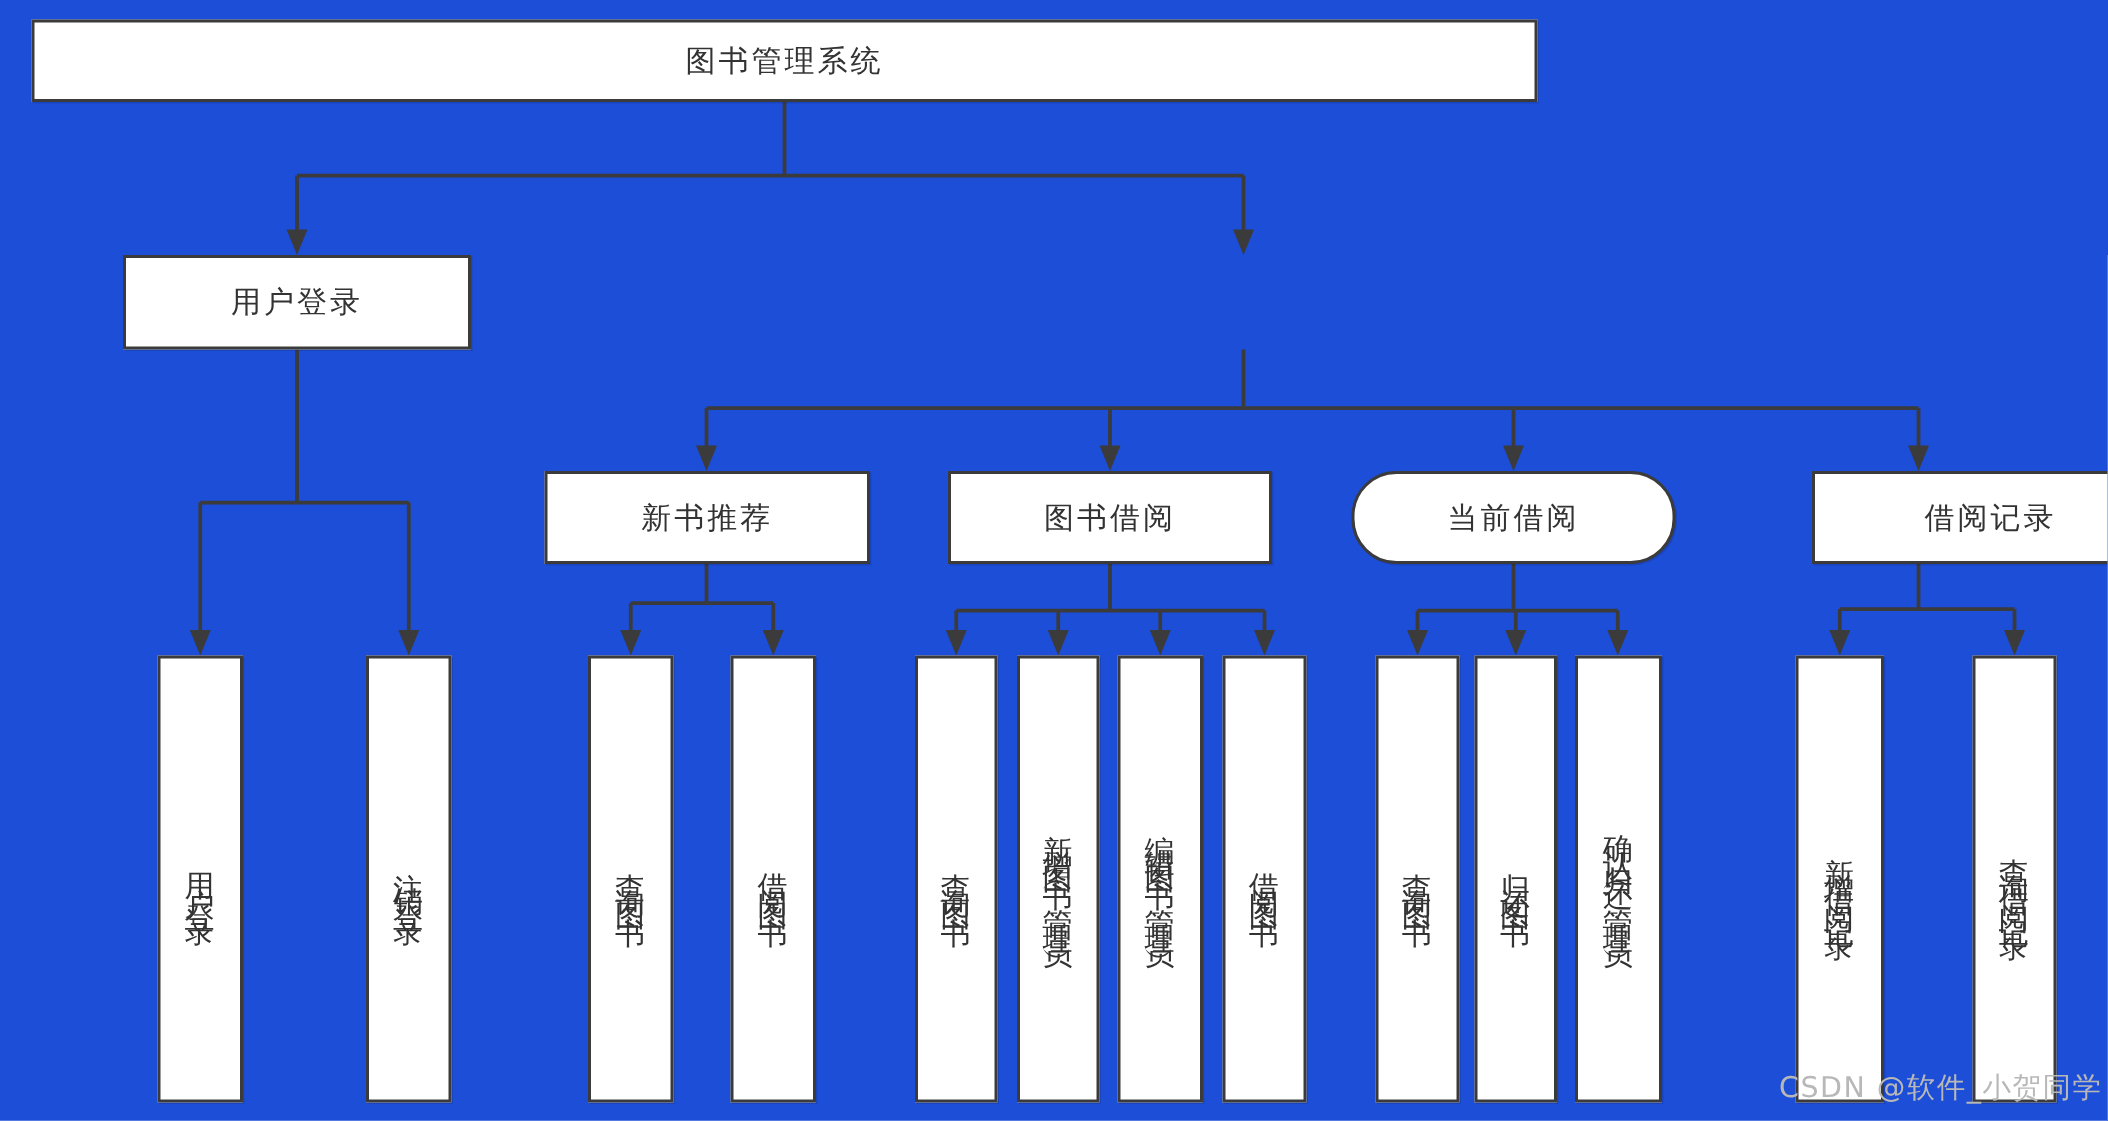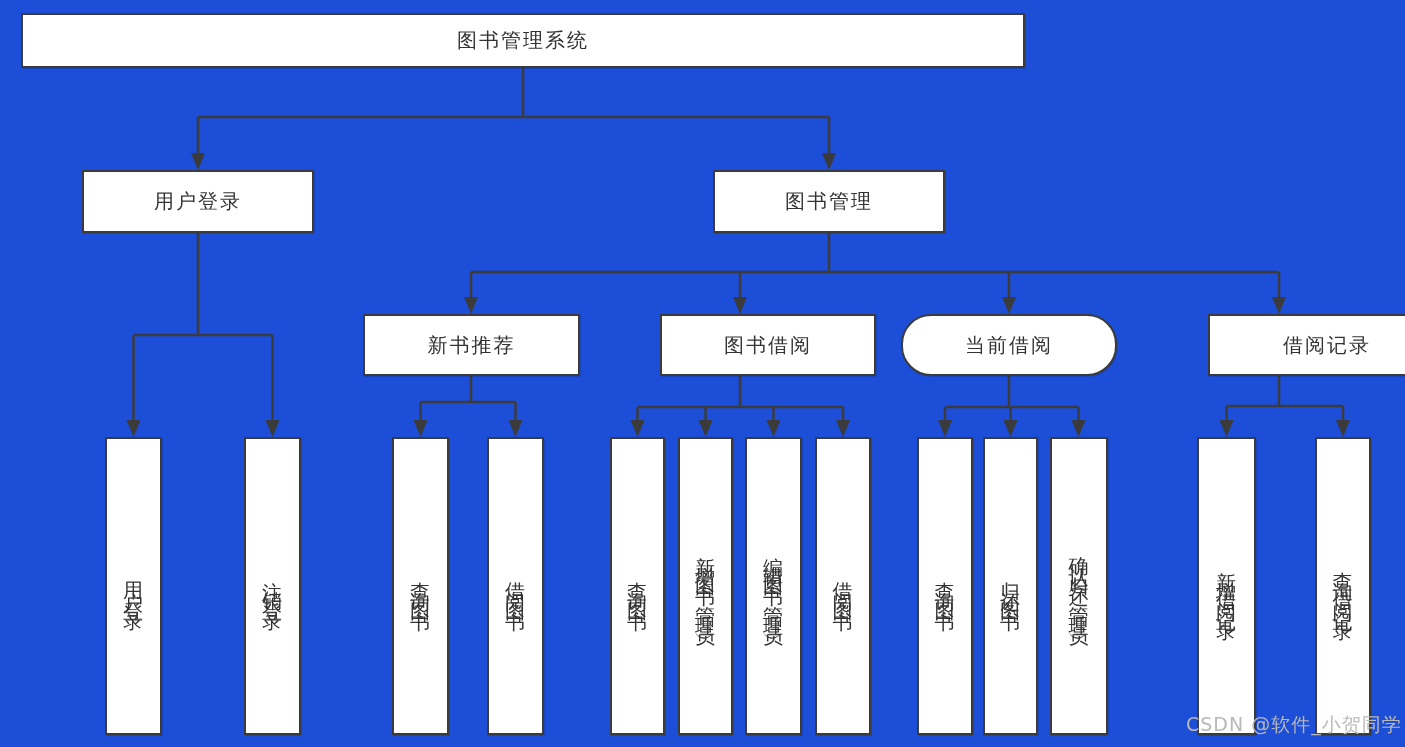--- a/index.html
+++ b/index.html
@@ -97,24 +97,23 @@
       <polygon points="1003.5,420 1017.5,420 1010.5,437"></polygon>
       <polygon points="1071.5,420 1085.5,420 1078.5,437"></polygon>
       <polygon points="1219.5,420 1233.5,420 1226.5,437"></polygon>
       <polygon points="1336,420 1350,420 1343,437"></polygon>
     </g>
   </svg>
 
   <div class="node h" style="left:21px; top:13px; width:1004px; height:55px;">图书管理系统</div>
 
   <div class="node h" style="left:82px; top:170px; width:232px; height:63px;">用户登录</div>
-  <div class="node h" style="left:713px; top:170px; width:232px; height:63px;">图书管理</div>
 
   <div class="node h" style="left:363px; top:314px; width:217px; height:62px;text-align:center;">新书推荐</div>
-  <div class="node h" style="left:660px; top:314px; width:216px; height:62px;">图书借阅</div>
+  <div class="node h" style="left:632px; top:314px; width:216px; height:62px;">图书借阅</div>
   <div class="node h" style="left:901px; top:314px; width:216px; height:62px;border-radius:30px;">当前借阅</div>
   <div class="node h" style="left:1208px; top:314px; width:214px; height:62px;padding-left:24px;">借阅记录</div>
 
   <div class="node v" style="left:105px; top:437px; width:57px; height:298px;">
     <span class="vtext">用户登录</span>
   </div>
   <div class="node v" style="left:244px; top:437px; width:57px; height:298px;">
     <span class="vtext">注销登录</span>
   </div>
 

